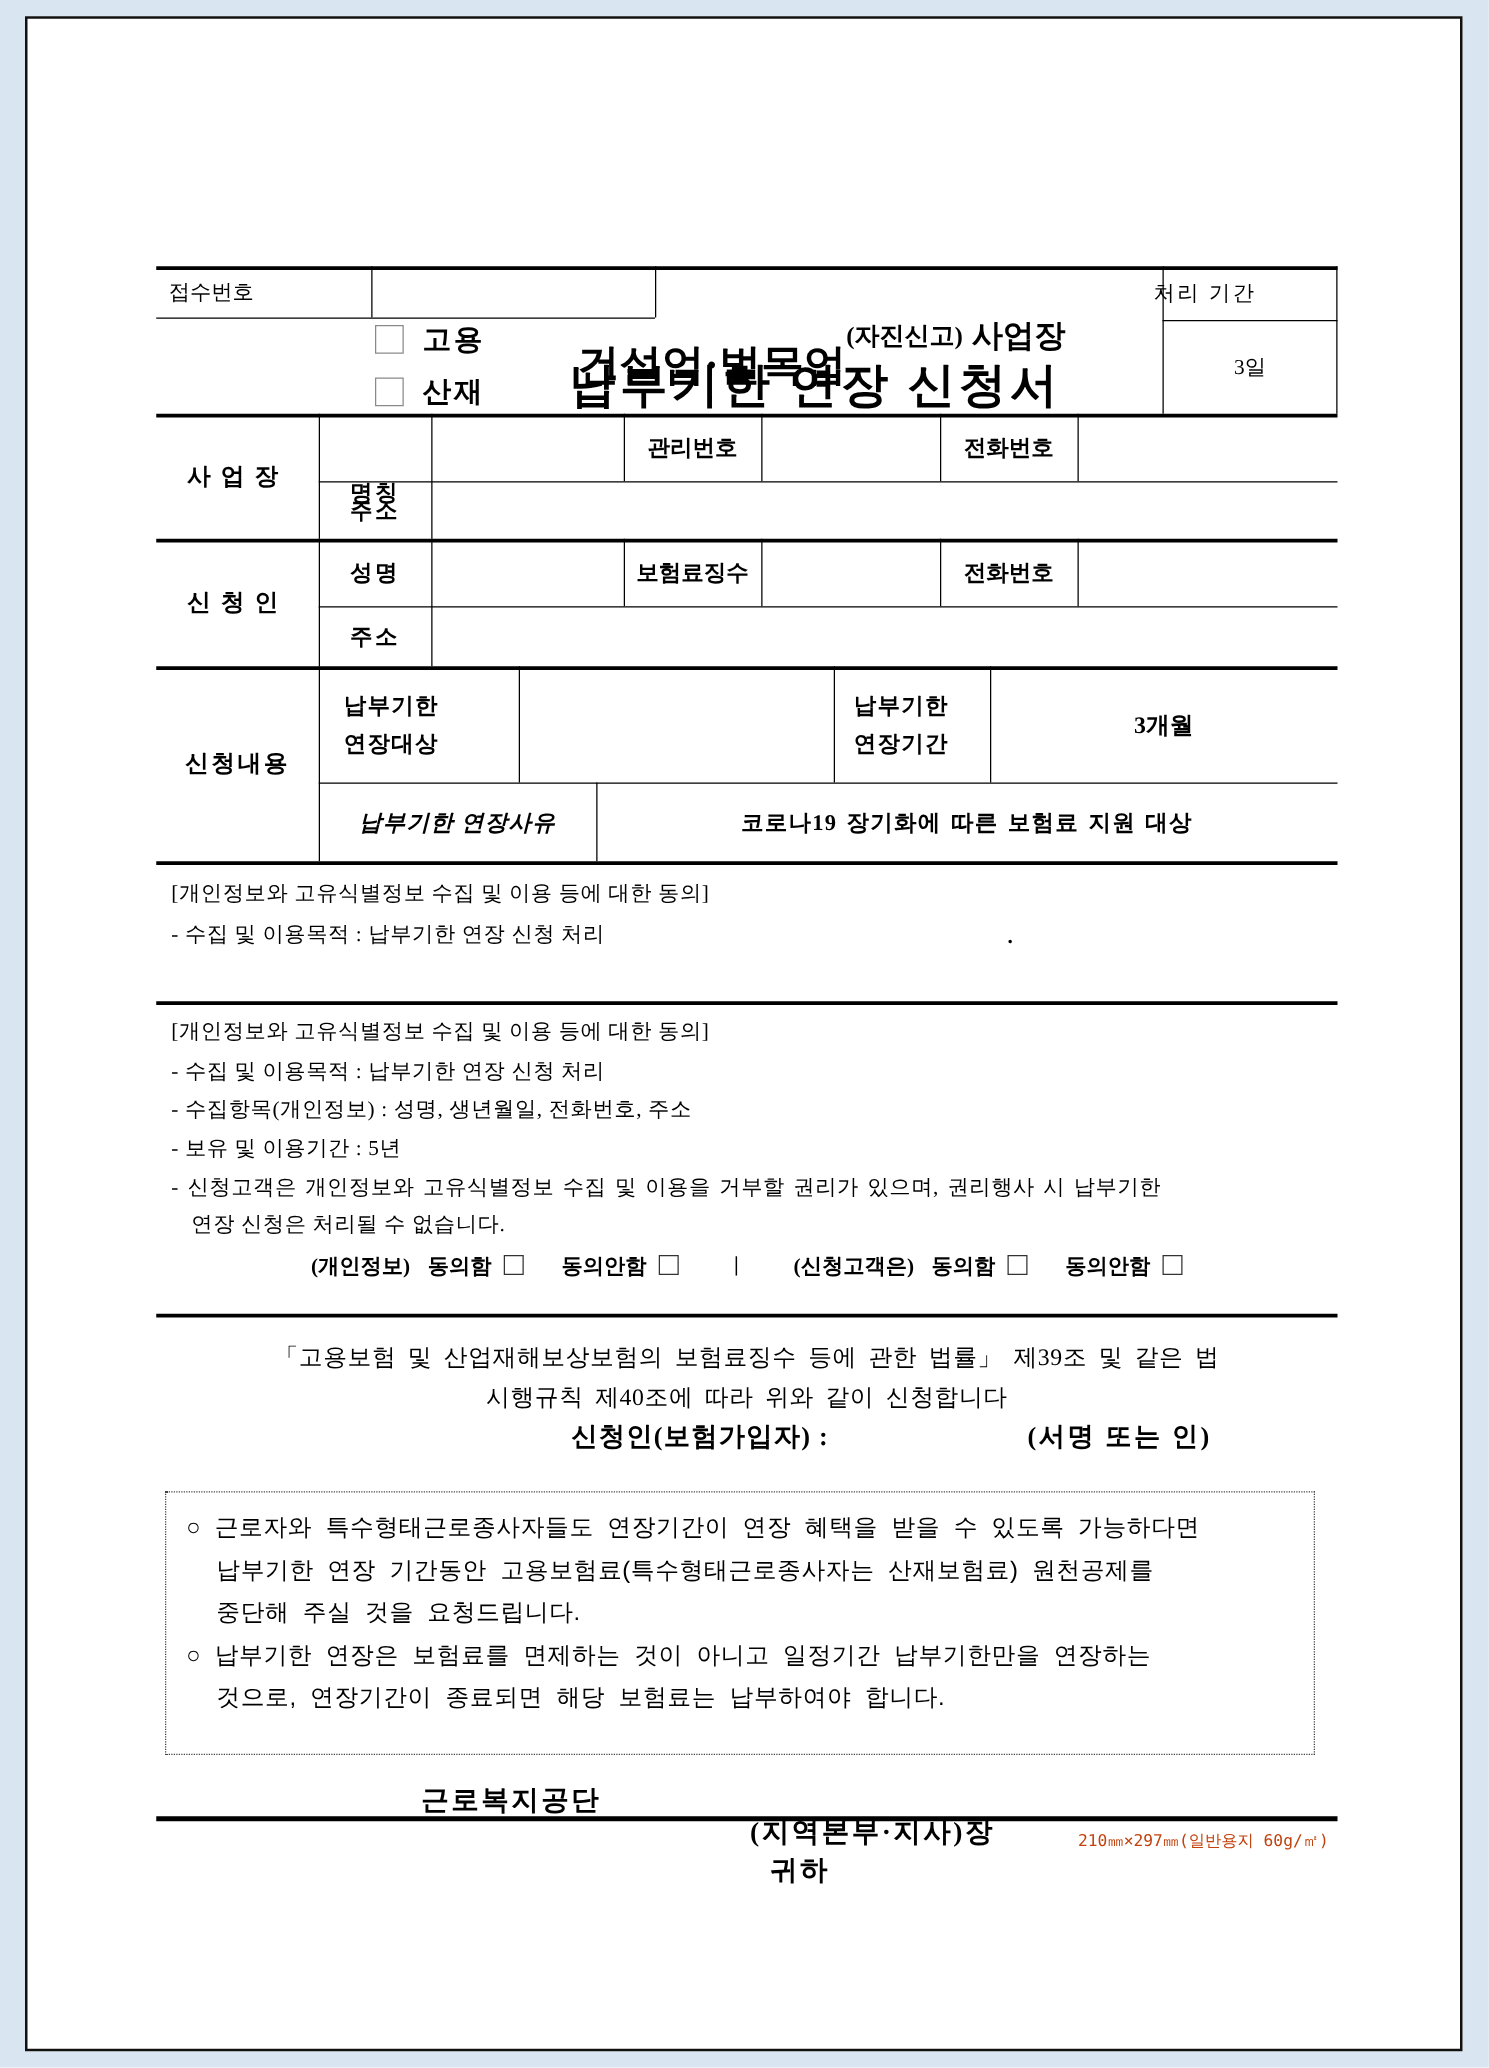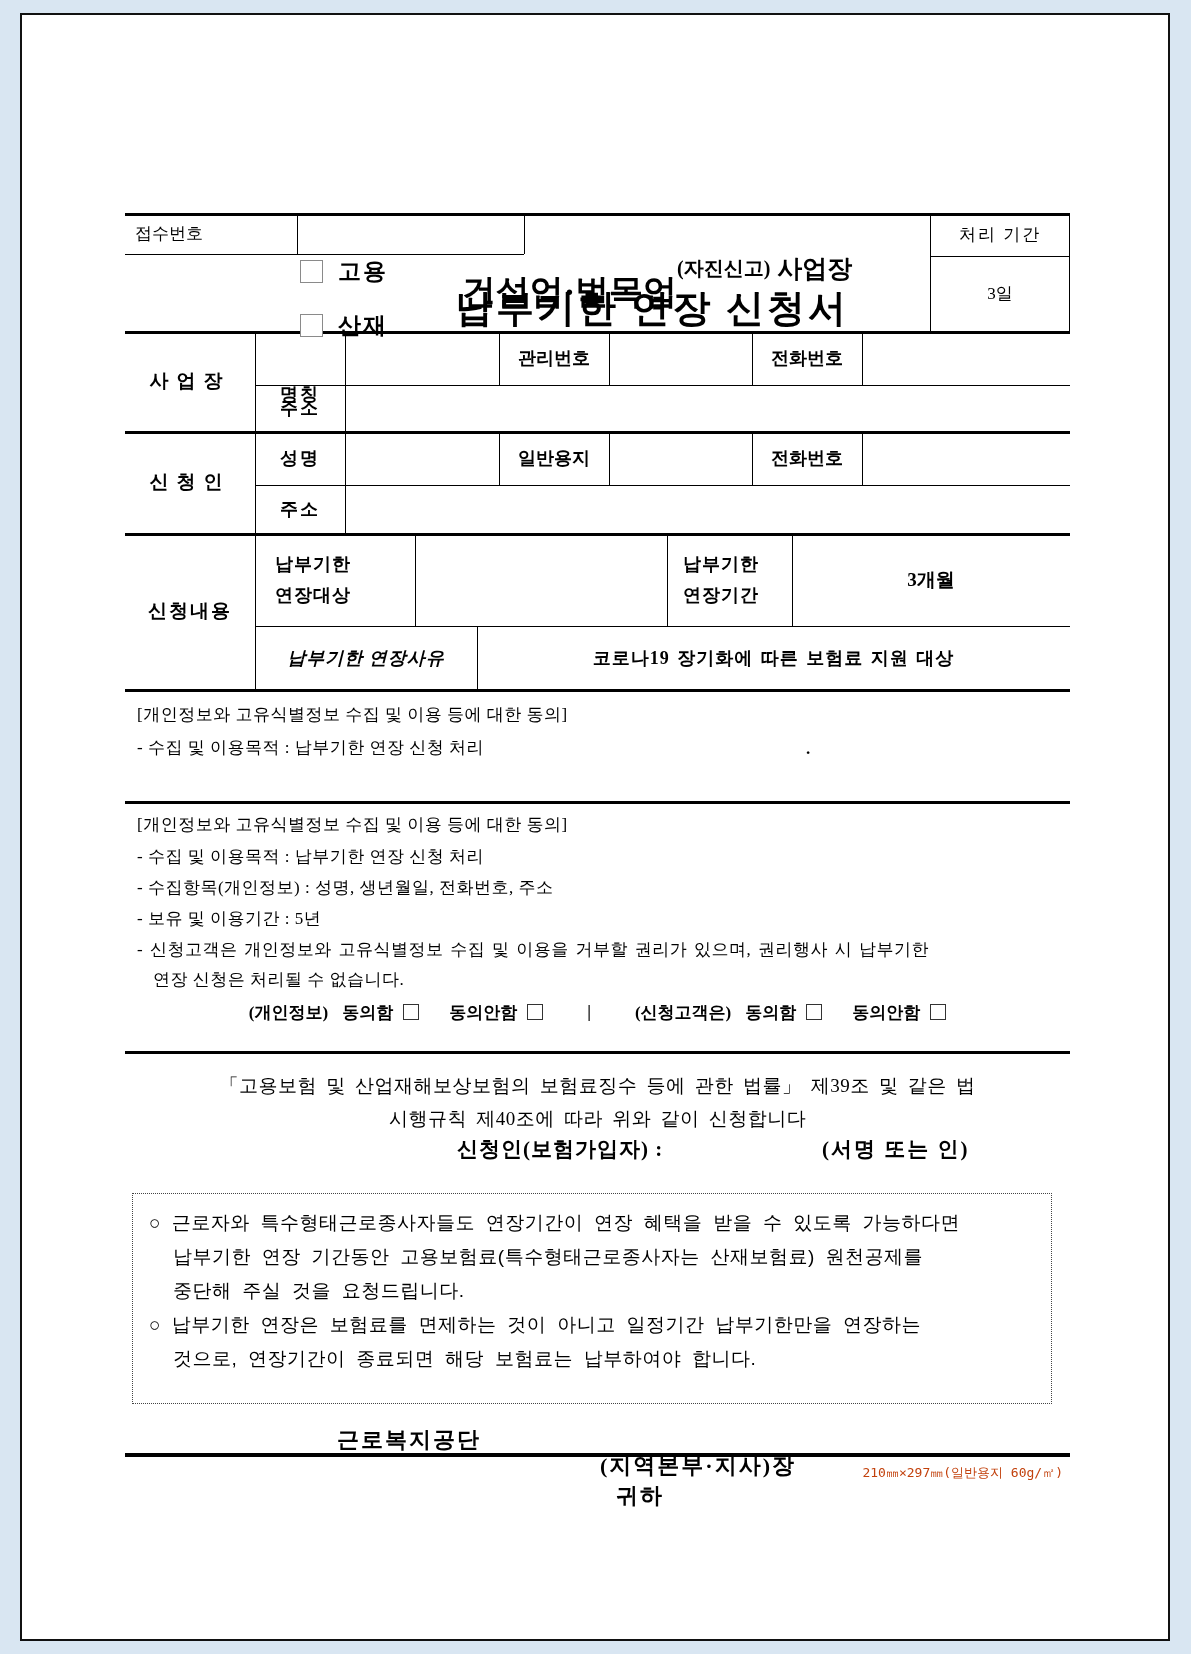--- a/index.html
+++ b/index.html
@@ -85,28 +85,28 @@
   <div class="vl" style="left:840px;top:416px;height:54px;"></div>
 
   <div class="vl" style="left:233px;top:518px;height:156px;"></div>
   <div class="vl" style="left:393px;top:518px;height:93px;"></div>
   <div class="vl" style="left:645px;top:518px;height:93px;"></div>
   <div class="vl" style="left:770px;top:518px;height:93px;"></div>
   <div class="vl" style="left:455px;top:611px;height:63px;"></div>
 
   <div class="cell left small" style="left:103px;top:198px;width:172px;height:41px;padding-left:10px;box-sizing:border-box;">접수번호</div>
   <div class="cell" style="left:275px;top:198px;width:227px;height:41px;"></div>
-  <div class="cell small" style="left:908px;top:198px;width:140px;height:43px;letter-spacing:2px;">처리 기간</div>
+  <div class="cell small" style="left:872px;top:198px;width:140px;height:43px;letter-spacing:2px;">처리 기간</div>
   <div class="cell small" style="left:908px;top:241px;width:140px;height:75px;">3일</div>
 
   <div class="chkrow" style="left:278px;top:242px;height:28px;">
     <span class="chkbox"></span>
     <span class="chklabel">고용</span>
   </div>
-  <div class="chkrow" style="left:278px;top:296px;height:28px;justify-content:center;">
+  <div class="chkrow" style="left:278px;top:284px;height:28px;justify-content:center;">
     <span class="chkbox"></span>
     <span class="chklabel">산재</span>
   </div>
 
   <div class="cell" style="left:400px;top:236px;width:470px;height:34px;font-weight:bold;">
     <span style="font-size:34px;margin-top:48px;">건설업·벌목업</span>
       <span style="font-size:20px;">(자진신고)</span>
       <span style="font-size:25px;margin-left:7px;">사업장</span>
   </div>
   <div class="cell" style="left:370px;top:270px;width:520px;height:46px;font-weight:bold;font-size:38px;letter-spacing:3px;">납부기한 연장 신청서</div>
@@ -117,21 +117,21 @@
   <div class="cell lbl" style="left:477px;top:316px;width:110px;height:54px;letter-spacing:0;">관리번호</div>
   <div class="cell" style="left:587px;top:316px;width:143px;height:54px;"></div>
   <div class="cell lbl" style="left:730px;top:316px;width:110px;height:54px;letter-spacing:0;">전화번호</div>
   <div class="cell" style="left:840px;top:316px;width:208px;height:54px;"></div>
   <div class="cell lbl" style="left:233px;top:370px;width:90px;height:46px;">주소</div>
   <div class="cell" style="left:323px;top:370px;width:725px;height:46px;"></div>
 
   <div class="cell sec" style="left:103px;top:416px;width:130px;height:102px;">신청인</div>
   <div class="cell lbl" style="left:233px;top:416px;width:90px;height:54px;">성명</div>
   <div class="cell" style="left:323px;top:416px;width:154px;height:54px;"></div>
-  <div class="cell lbl" style="left:477px;top:416px;width:110px;height:54px;letter-spacing:0;">일반용지</div>
+  <div class="cell lbl" style="left:477px;top:416px;width:110px;height:54px;letter-spacing:0;">보험료징수</div>
   <div class="cell" style="left:587px;top:416px;width:143px;height:54px;"></div>
   <div class="cell lbl" style="left:730px;top:416px;width:110px;height:54px;letter-spacing:0;">전화번호</div>
   <div class="cell" style="left:840px;top:416px;width:208px;height:54px;"></div>
   <div class="cell lbl" style="left:233px;top:470px;width:90px;height:48px;">주소</div>
   <div class="cell" style="left:323px;top:470px;width:725px;height:48px;"></div>
 
   <div class="cell" style="left:103px;top:518px;width:130px;height:156px;font-weight:bold;font-size:19px;letter-spacing:2px;">신청내용</div>
   <div class="cell left" style="left:233px;top:518px;width:160px;height:93px;padding-left:20px;box-sizing:border-box;">
     <div style="font-weight:bold;font-size:18px;line-height:31px;letter-spacing:1px;">
       <div>납부기한</div>

